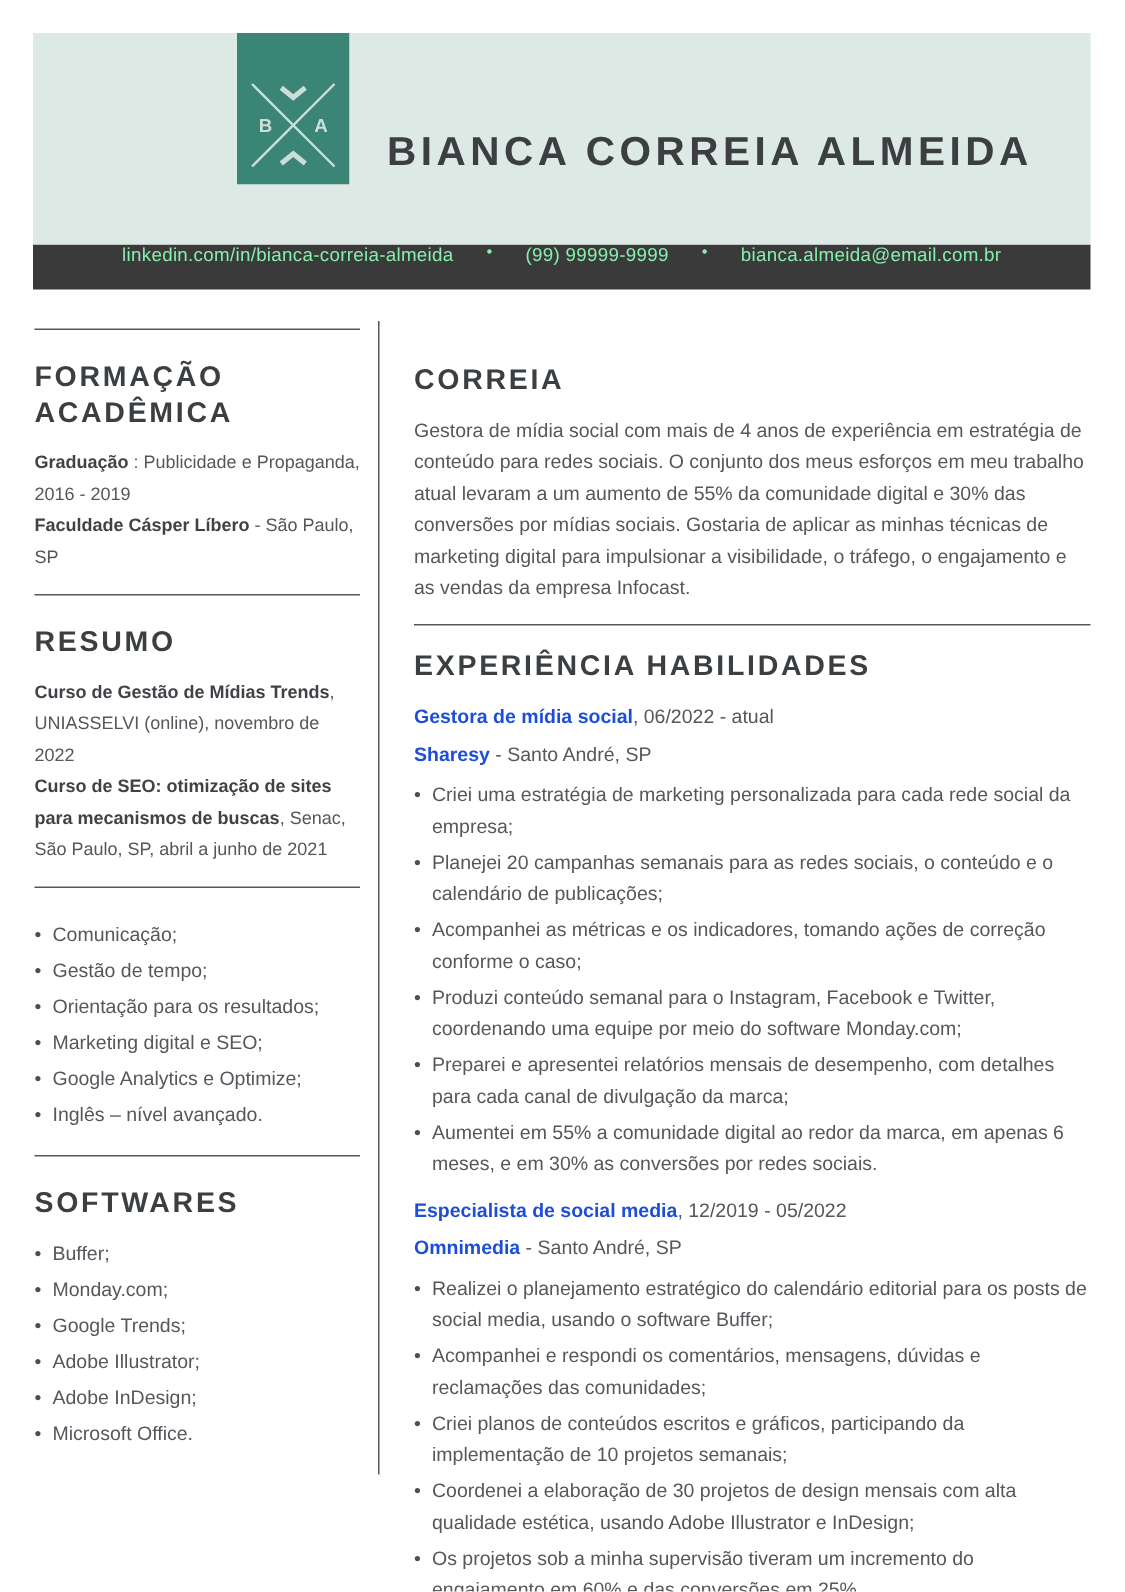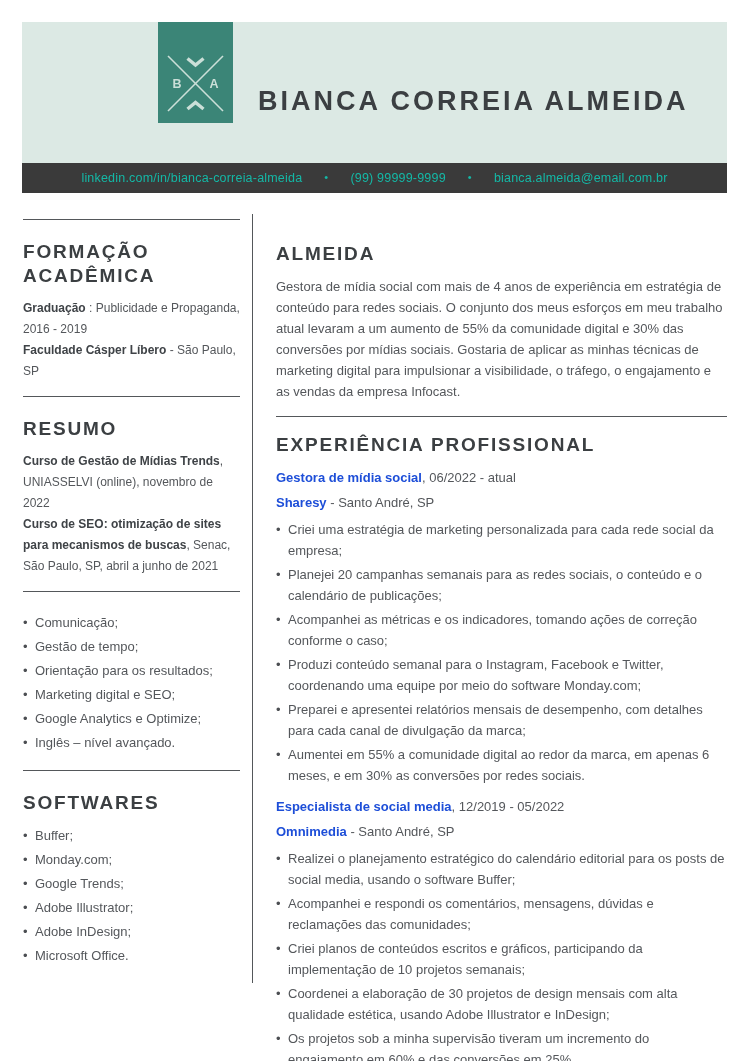--- a/index.html
+++ b/index.html
@@ -16,22 +16,22 @@
   .logo { position:absolute; left:136px; top:0; width:75px; height:101px; display:block; }
   .name {
     position:absolute; left:236px; top:0; height:158px;
     display:flex; align-items:center;
     font-size:27px; font-weight:700; letter-spacing:3px;
     color:#3b3f42; white-space:nowrap;
   }
 
   
   .contactbar {
-    height:30px; background:var(--bar,#3a3a3a); color:#14b8a6;
-    display:flex; align-items:center; justify-content:center;
+    height:30px; background:var(--bar,#3a3a3a); color:#86efac;
+    display:flex; align-items:flex-start; justify-content:center;
     font-size:12.5px; letter-spacing:0.2px;
   }
   .contactbar .sep { margin:0 22px; font-size:11px; position:relative; top:-1px; }
 
   
   .main { display:flex; align-items:flex-start;margin-top:21px; }
   .leftcol {
     width:231px; flex:none;
     border-right:1px solid var(--rule,#54575a);
     padding:5px 12px 0 1px;
@@ -155,26 +155,26 @@
             </div>
             <div class="brow">
               <span class="dot">•</span>
               <span>Microsoft Office.</span>
             </div>
           </div>
         </section>
       </div>
 
     <div class="rightcol">
-      <h2 class="sec-title">ALMEIDA</h2>
+      <h2 class="sec-title">CORREIA</h2>
       <p class="resumo-text">Gestora de mídia social com mais de 4 anos de experiência em estratégia de conteúdo para redes sociais. O conjunto dos meus esforços em meu trabalho atual levaram a um aumento de 55% da comunidade digital e 30% das conversões por mídias sociais. Gostaria de aplicar as minhas técnicas de marketing digital para impulsionar a visibilidade, o tráfego, o engajamento e as vendas da empresa Infocast.</p>
 
       <hr class="hrule">
 
-      <h2 class="sec-title exp-title">EXPERIÊNCIA PROFISSIONAL</h2>
+      <h2 class="sec-title exp-title">EXPERIÊNCIA HABILIDADES</h2>
       <div id="jobs">
           <div class="job">
             <p class="job-role"><b>Gestora de mídia social</b><span>, 06/2022 - atual</span></p>
             <p class="job-company"><b>Sharesy</b><span> - Santo André, SP</span></p>
             <div class="job-bullets">
               <div class="brow">
                 <span class="dot">•</span>
                 <span>Criei uma estratégia de marketing personalizada para cada rede social da empresa;</span>
               </div>
               <div class="brow">

